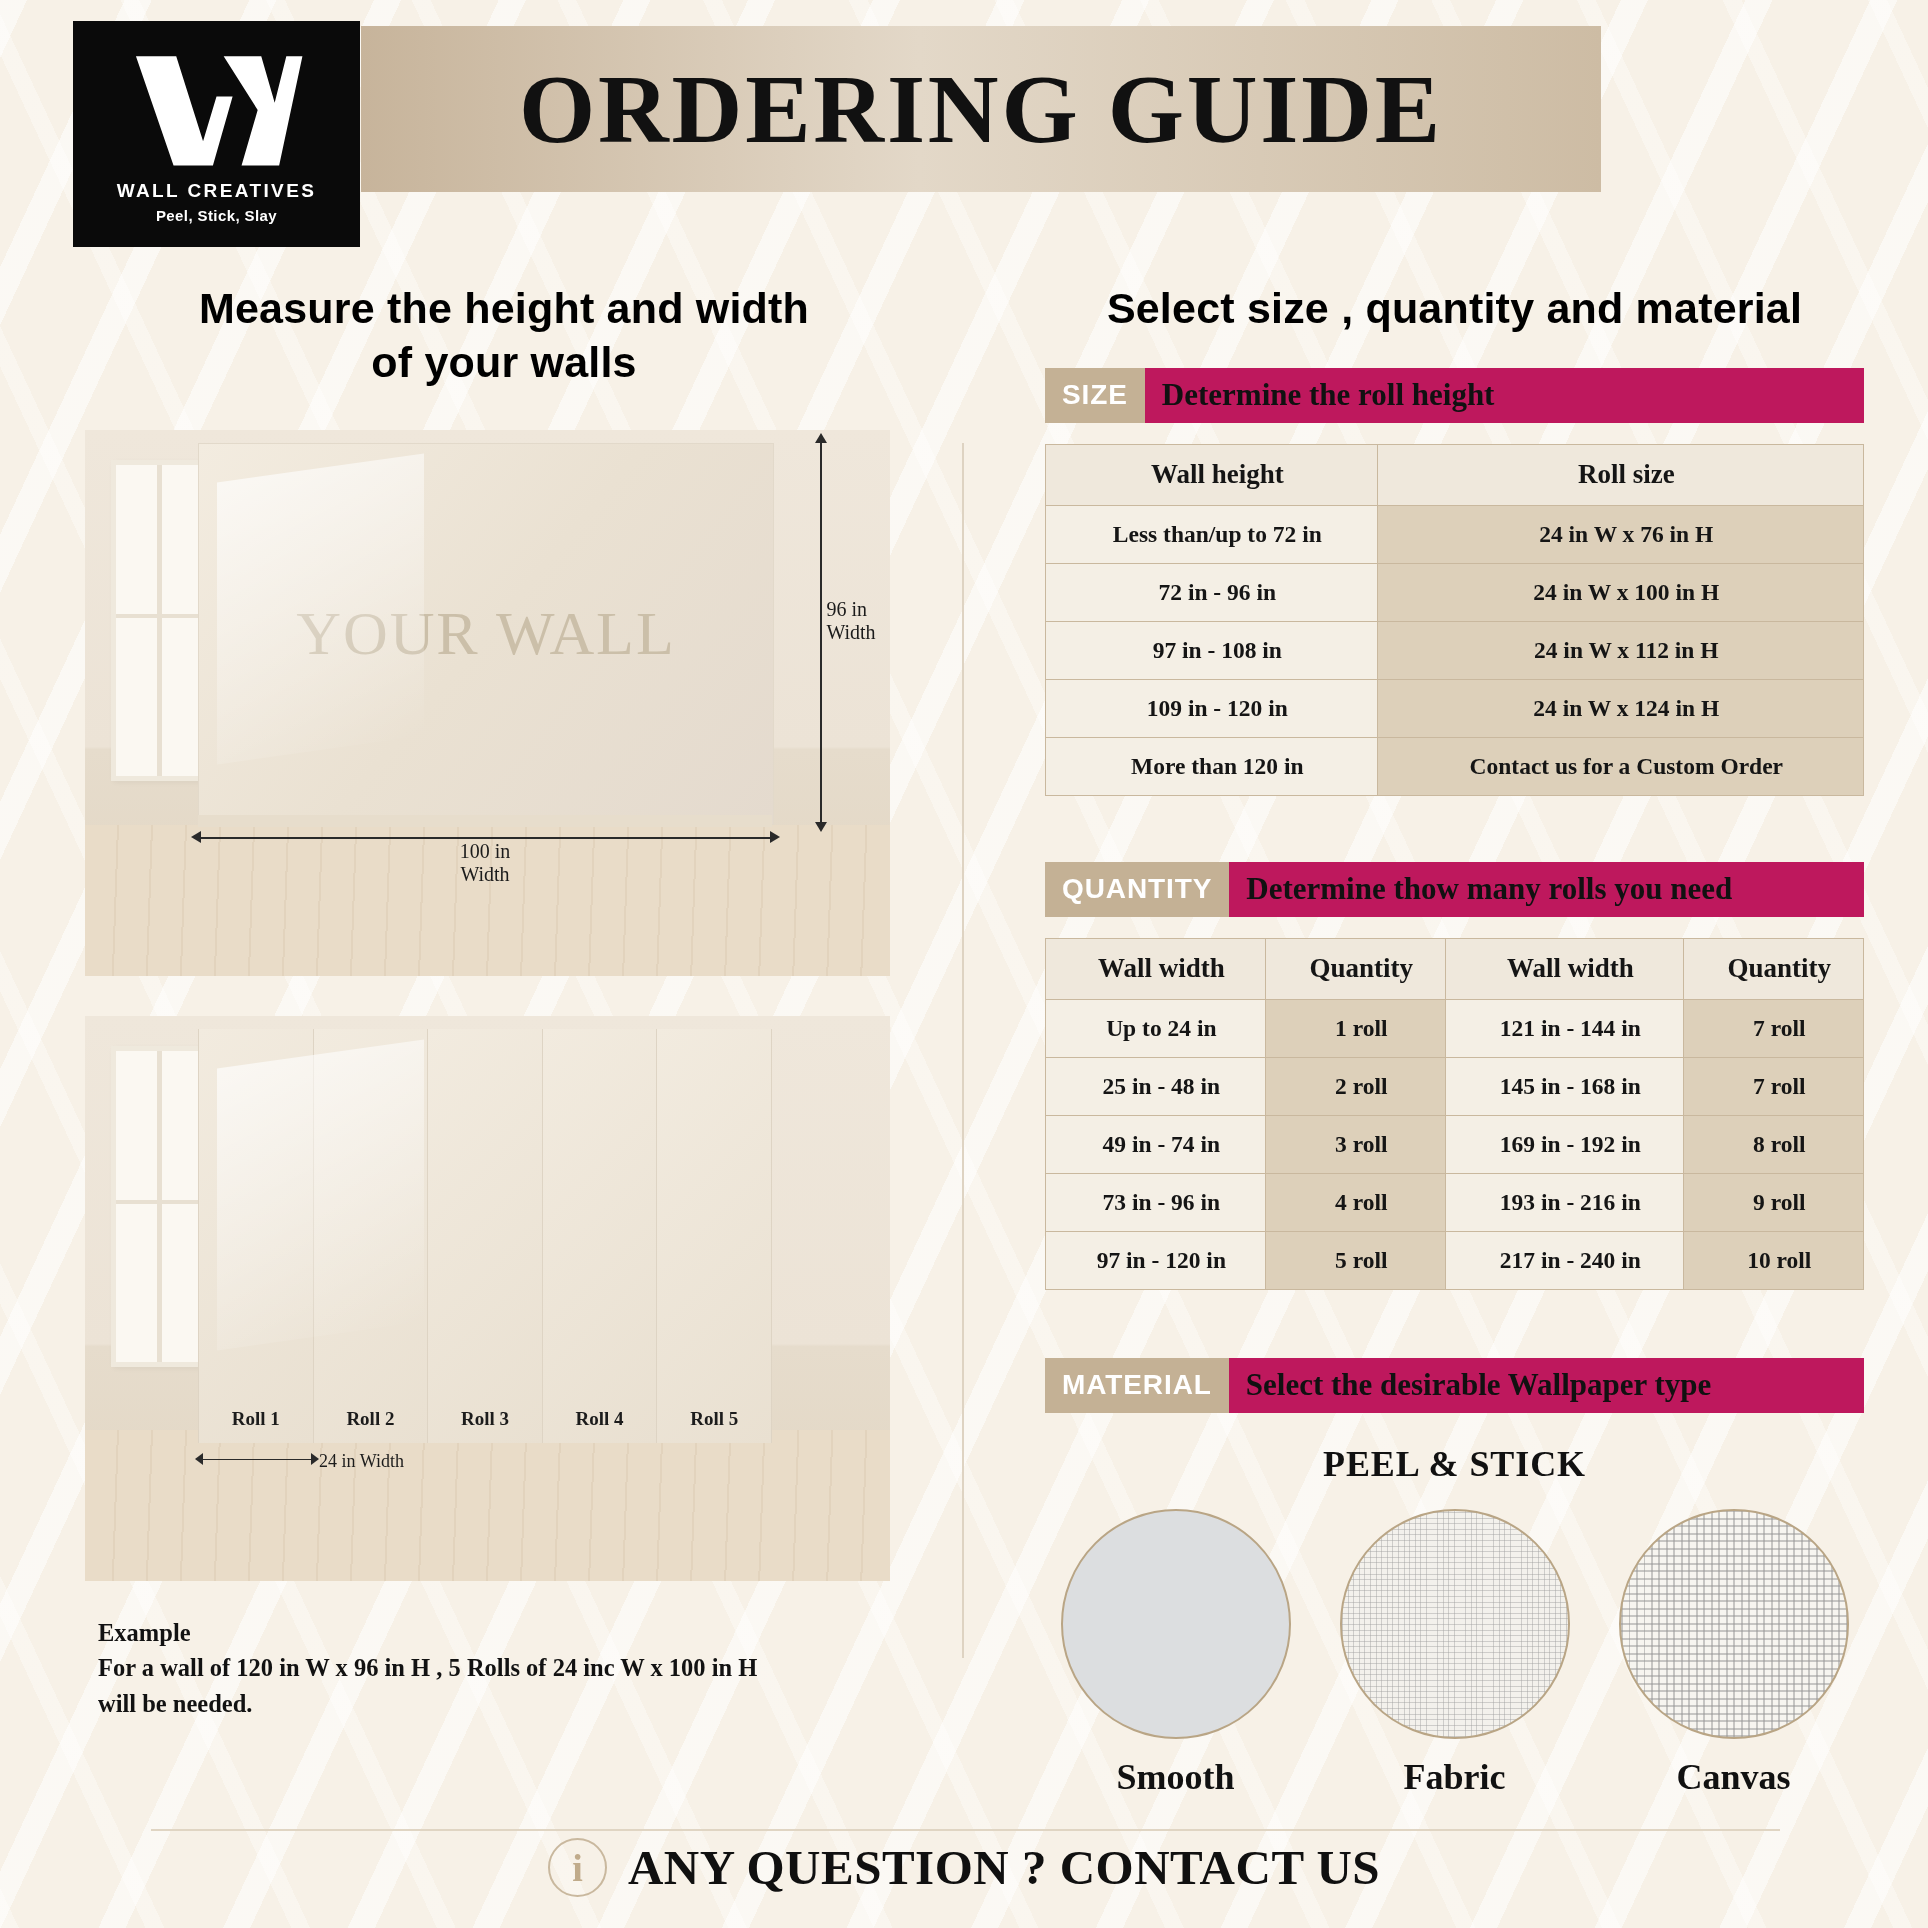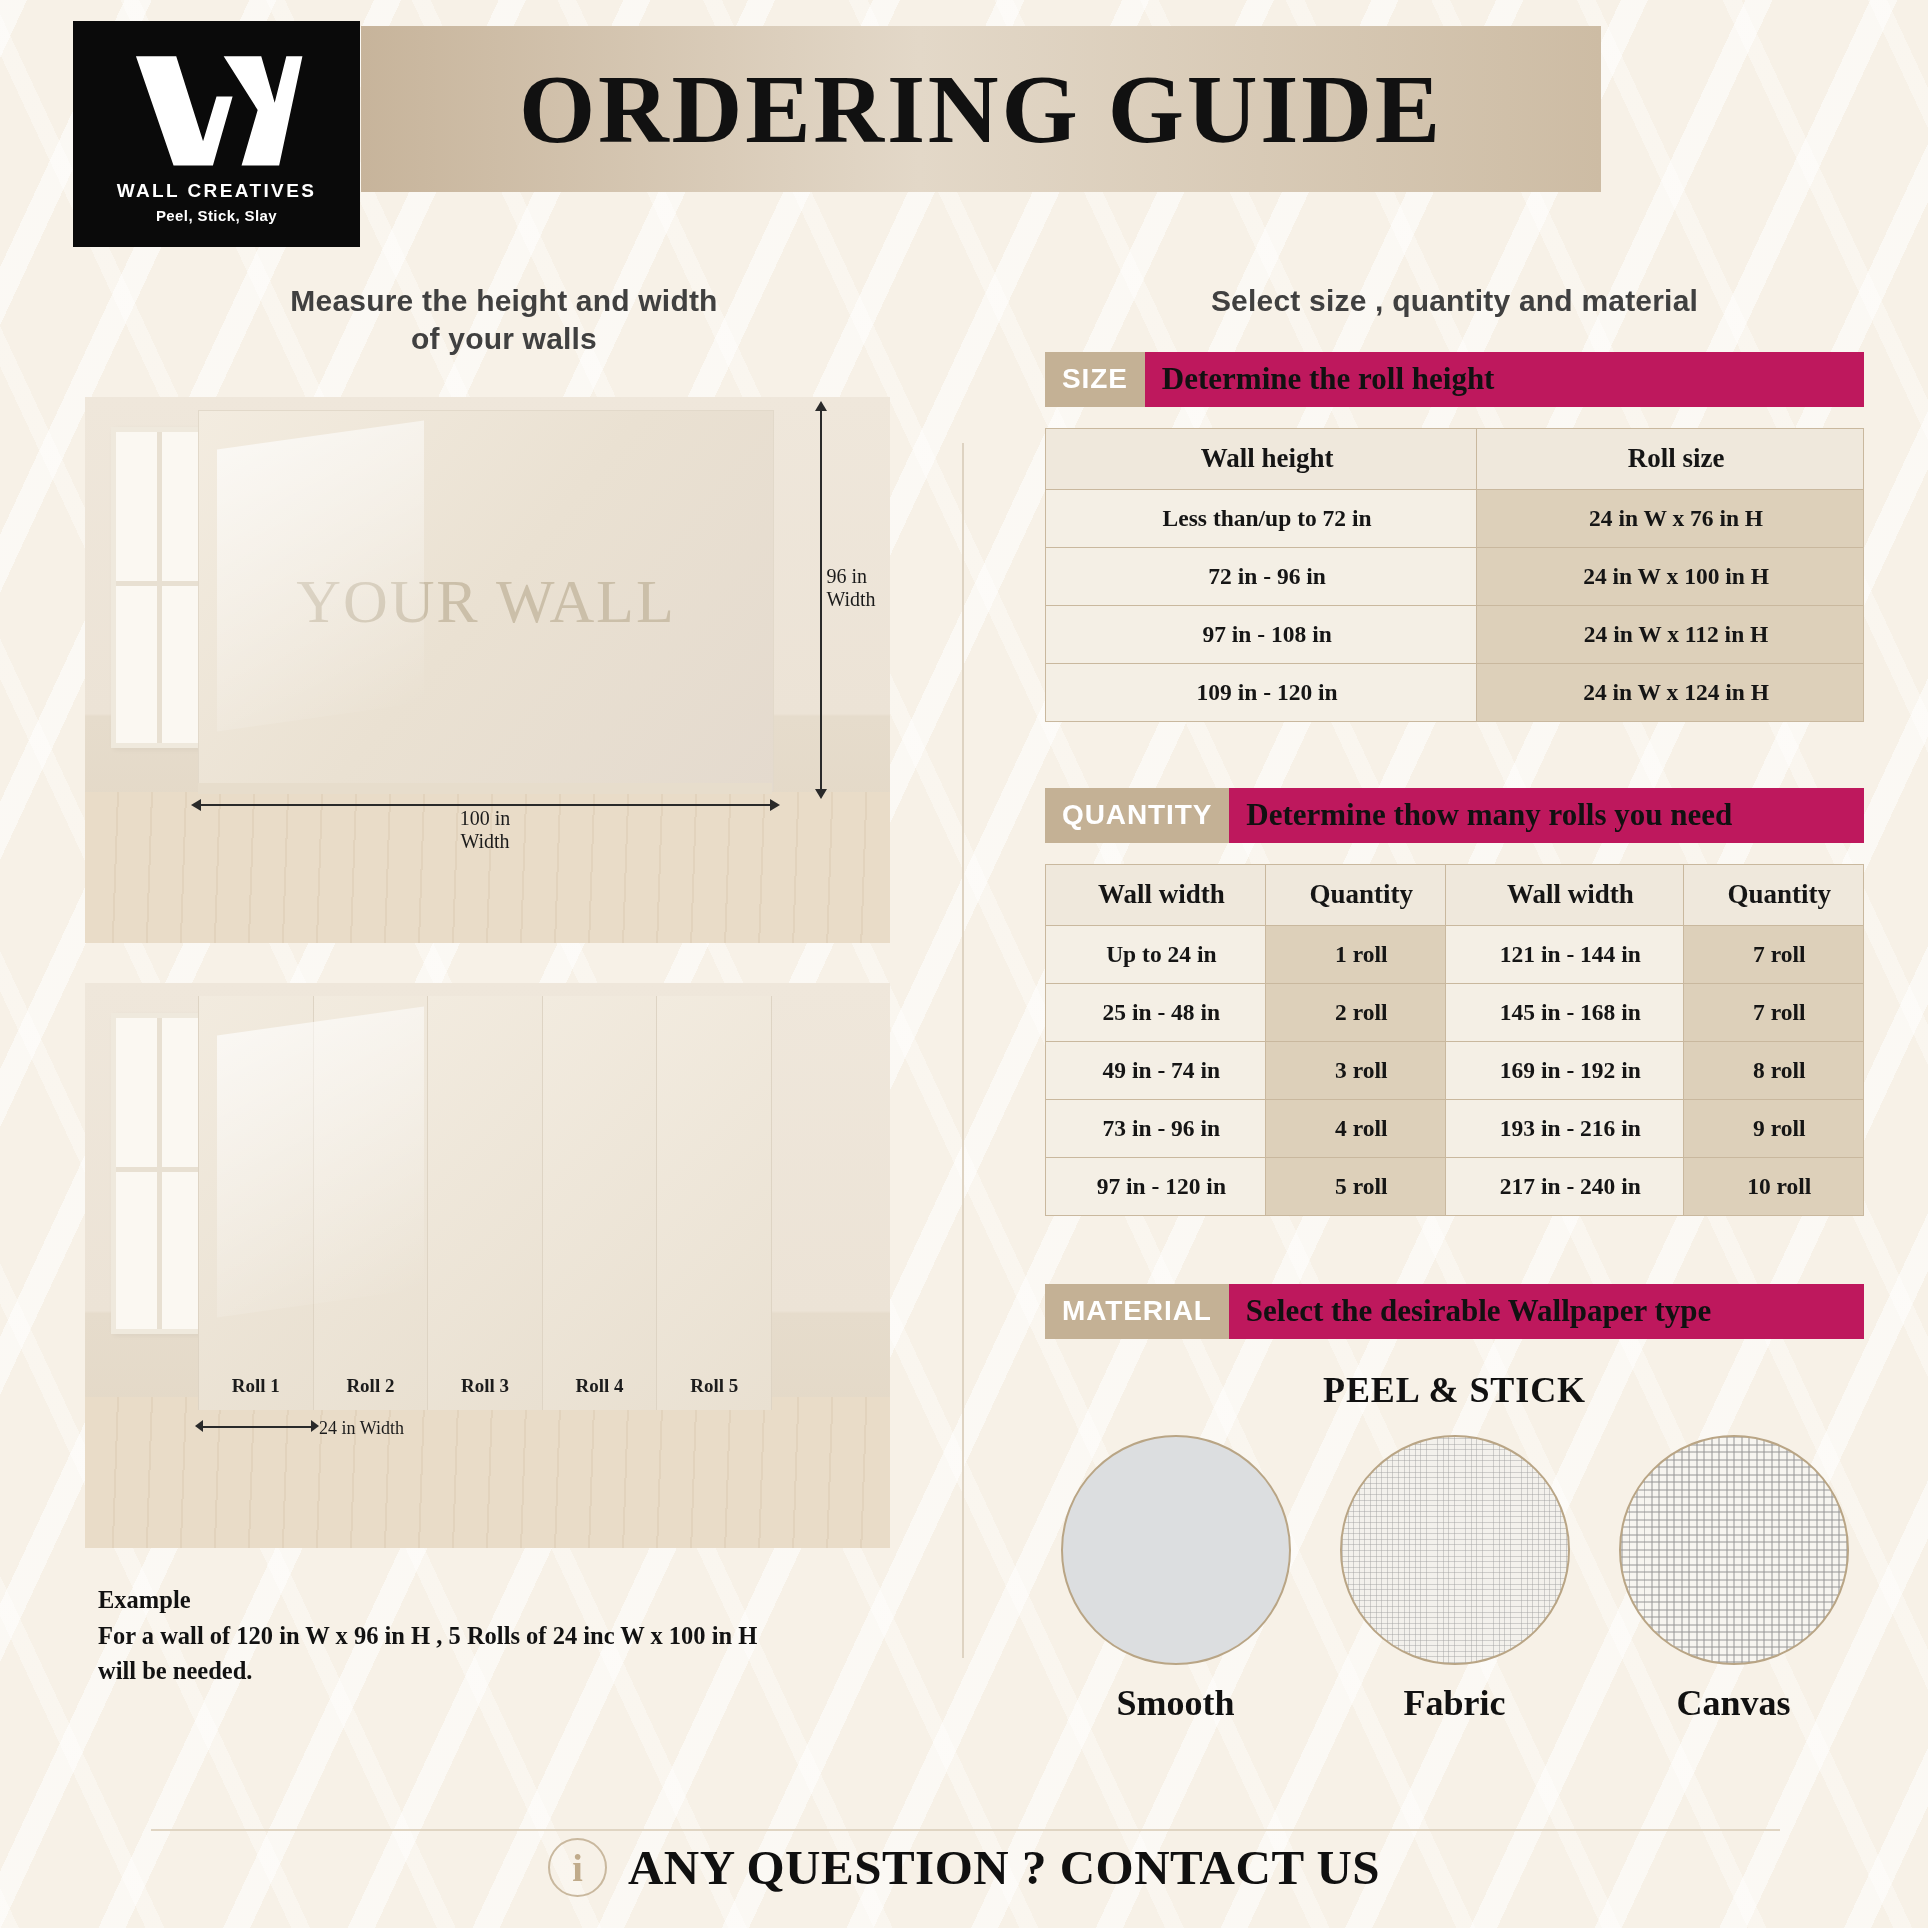--- a/index.html
+++ b/index.html
@@ -96,23 +96,23 @@
   }
   .vdivider {
     position: absolute;
     left: 962px; top: 443px;
     width: 1.9px; height: 1215px;
     background: #ded3c2;
   }
 
   .col-head {
     text-align: center;
-    font-size: 30px;
-    font-weight: bold;
-    color: #404040;
+    font-size: 43px;
+    font-weight: bold;
+    color: #000000;
     line-height: 1.25;
     letter-spacing: 0.2px;
   }
 
   
   .room {
     position: relative;
     width: 805px;
     height: 546px;
     margin: 40px 0 0 0;
@@ -522,20 +522,24 @@
           <td class="shaded">24 in W x 100 in H</td>
         </tr>
         <tr>
           <td class="plain">97 in - 108 in</td>
           <td class="shaded">24 in W x 112  in H</td>
         </tr>
         <tr>
           <td class="plain">109 in - 120 in</td>
           <td class="shaded">24 in W x 124 in H</td>
         </tr>
+        <tr>
+          <td class="plain">More than 120 in</td>
+          <td class="shaded">Contact us for a Custom Order</td>
+        </tr>
       </tbody>
     </table>
 
     <div class="sec-head" style="margin-top:66px;">
       <div class="sec-tag">QUANTITY</div>
       <div class="sec-title">Determine thow many rolls you need</div>
     </div>
     <table class="grid">
       <thead>
         <tr>

